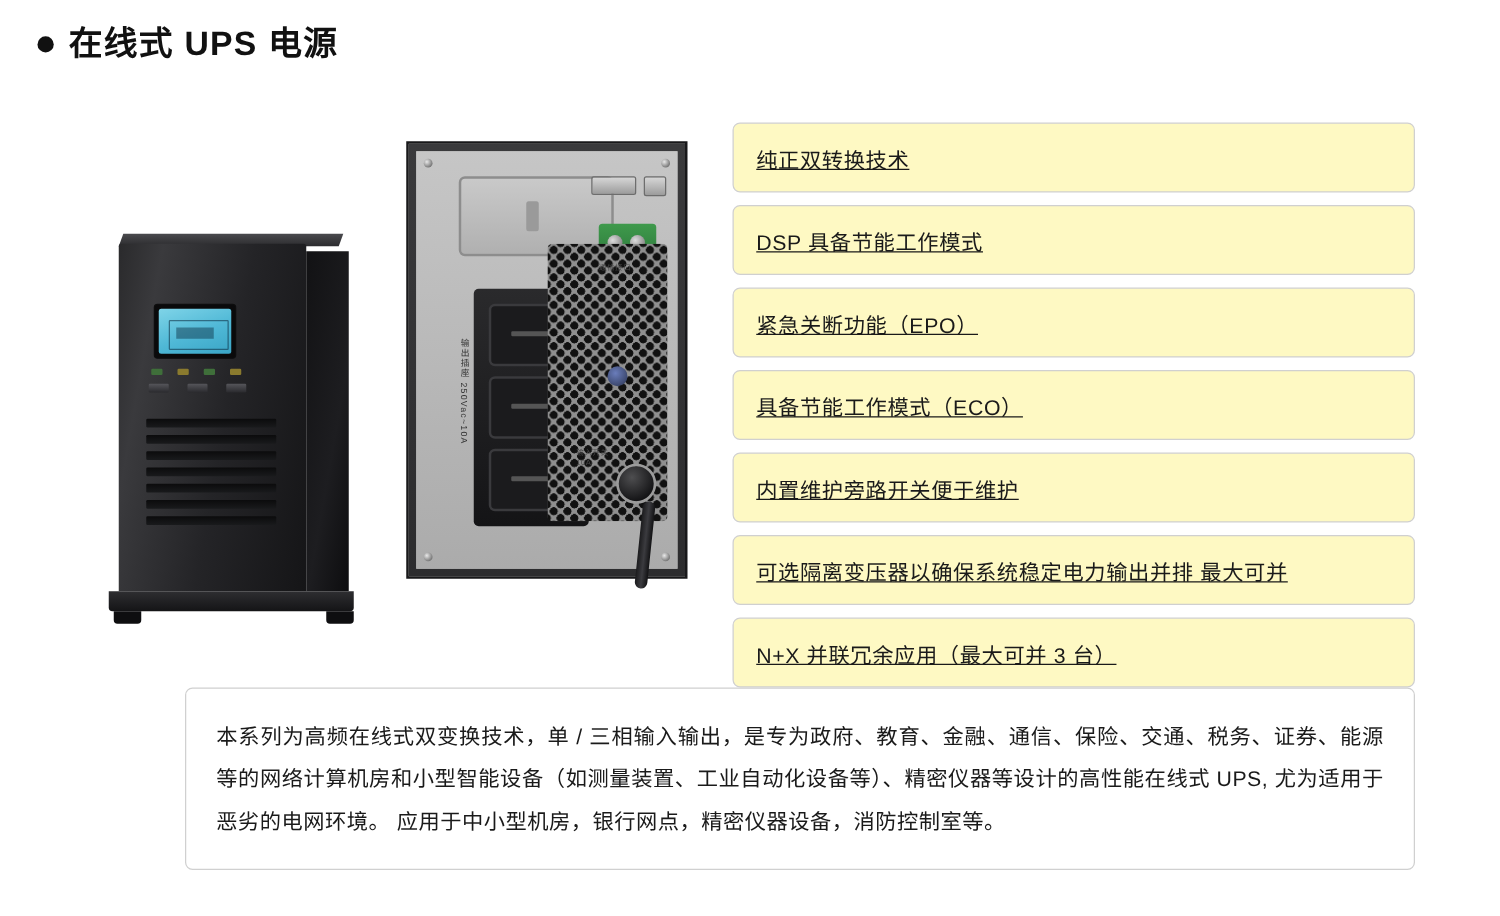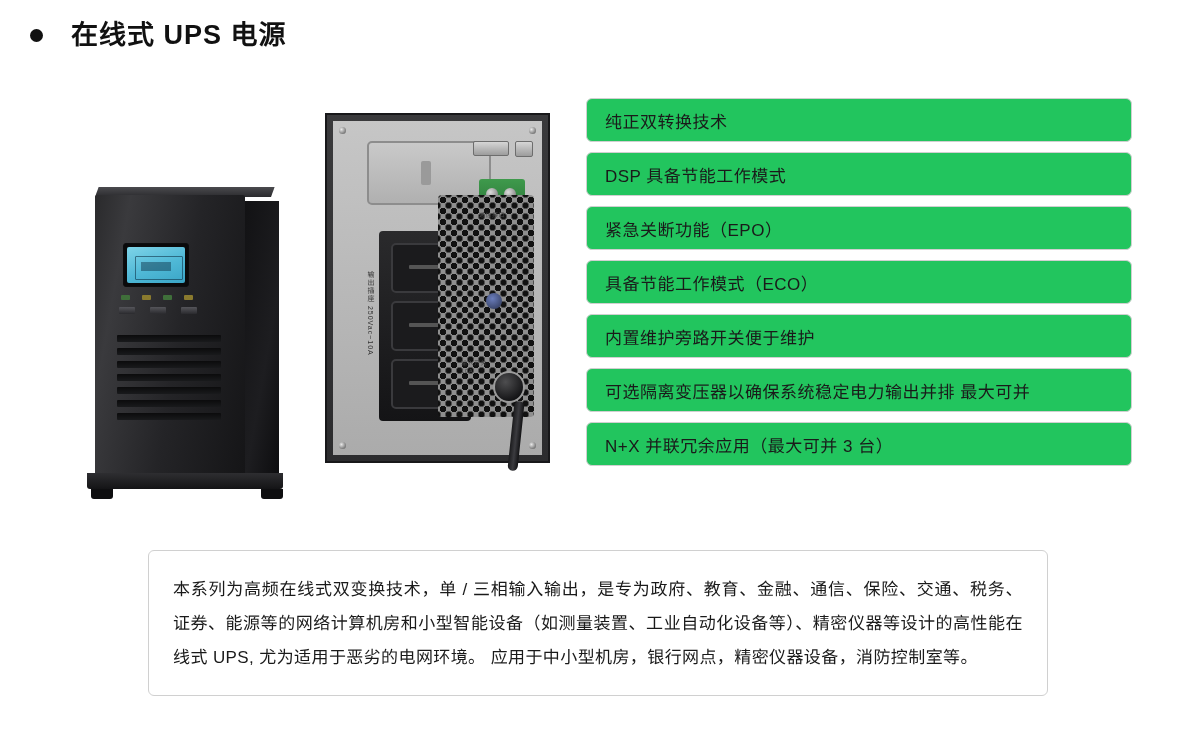--- a/index.html
+++ b/index.html
@@ -16,21 +16,21 @@
     overflow: hidden;
   }
 
   
   .page-title {
     position: absolute;
     left: 30px;
     top: 22px;
     display: flex;
     align-items: center;
-    gap: 28px;
+    gap: 12px;
   }
   .title-bullet {
     width: 13px;
     height: 13px;
     border-radius: 50%;
     background: #111111;
     display: inline-block;
     flex: none;
   }
   .title-text {
@@ -352,40 +352,41 @@
   }
 
   
   .features {
     position: absolute;
     left: 586px;
     top: 98px;
     width: 546px;
   }
   .feature-item {
-    height: 44px;
+    height: 56px;
     margin-bottom: 10px;
     border: 1px solid #d0d0d0;
     border-radius: 6px;
-    background: #22c55e;
+    background: #fef9c3;
     display: flex;
     align-items: center;
     padding: 0 18px;
     box-sizing: border-box;
     font-size: 17px;
     color: #1a1a1a;
     letter-spacing: 0.5px;
+    text-decoration: underline;
   }
 
   
   .description {
     position: absolute;
     left: 148px;
     top: 550px;
-    width: 900px;
+    width: 984px;
     min-height: 146px;
     border: 1px solid #d0d0d0;
     border-radius: 6px;
     background: #ffffff;
     box-sizing: border-box;
     padding: 22px 24px 18px 24px;
   }
   .description p {
     margin: 0;
     font-size: 17px;

